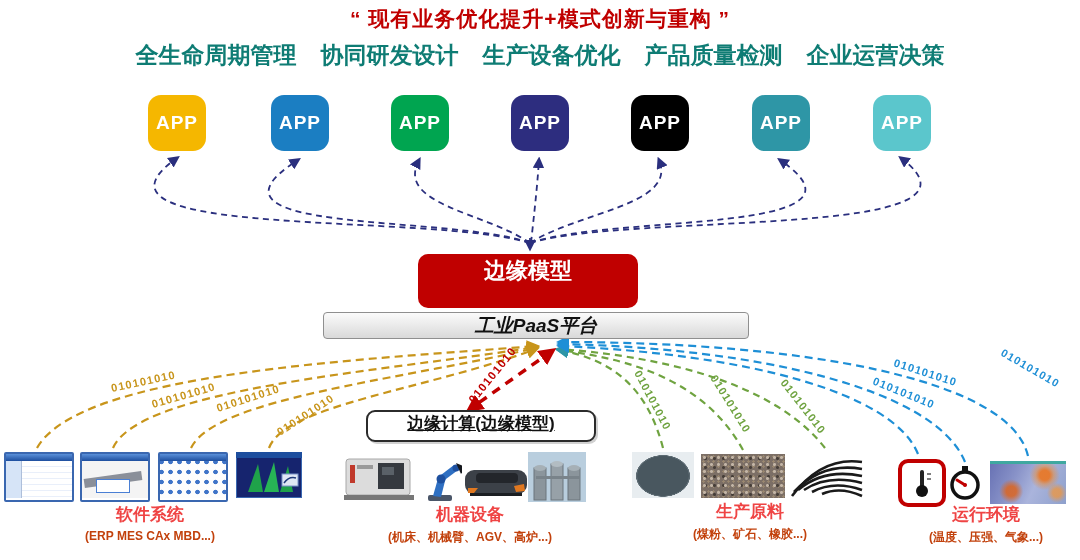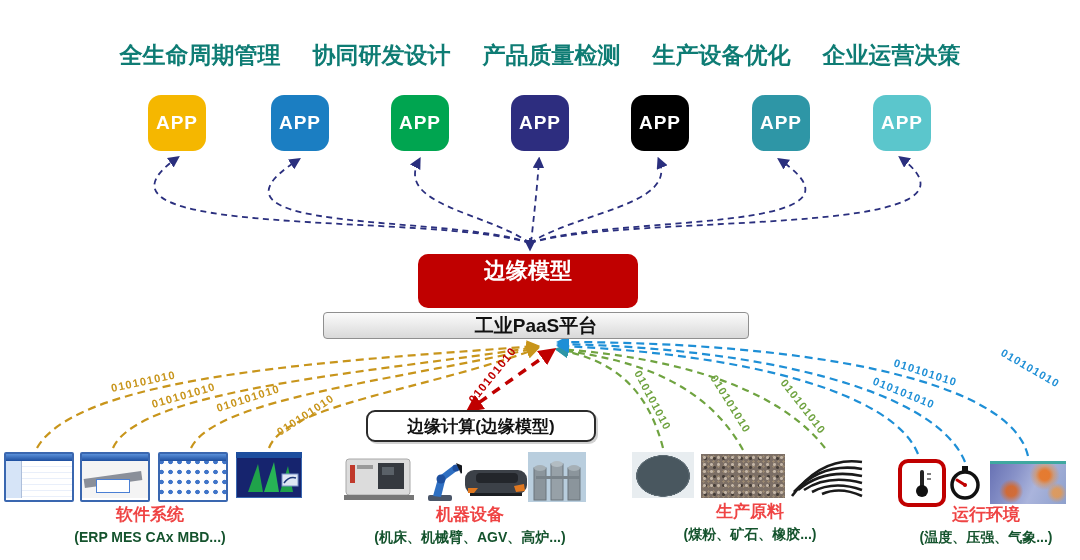--- a/index.html
+++ b/index.html
@@ -2,42 +2,42 @@
 <html><head>
 <meta charset="utf-8">
 <style>
   html,body{margin:0;padding:0;background:#fff;}
   .canvas{position:relative;width:1080px;height:560px;background:#fff;
           font-family:"Liberation Sans",sans-serif;overflow:hidden;}
   .overlay{position:absolute;left:0;top:0;z-index:1;pointer-events:none;}
   .title{position:absolute;top:5px;left:0;width:100%;text-align:center;
          color:#C00000;font-size:21px;font-weight:bold;letter-spacing:1px;z-index:2;}
   .biz{position:absolute;top:40px;left:0;width:100%;display:flex;justify-content:center;
-       gap:32px;color:#0E7C74;font-size:23px;font-weight:bold;z-index:2;}
+       gap:24px;color:#0E7C74;font-size:23px;font-weight:bold;z-index:2;}
   .app{position:absolute;top:95px;width:58px;height:56px;border-radius:13px;color:#fff;
        font-size:19px;font-weight:bold;display:flex;align-items:center;justify-content:center;
        letter-spacing:1px;z-index:2;}
   .app1{left:148px;background:#F5B700;} .app2{left:271px;background:#1B7EC2;}
   .app3{left:391px;background:#00A550;} .app4{left:511px;background:#2D2D7F;}
   .app5{left:631px;background:#000000;} .app6{left:752px;background:#2E96A6;}
   .app7{left:873px;background:#5BC6CC;}
   .model-box{position:absolute;left:418px;top:254px;width:220px;height:54px;background:#C00000;
        border-radius:10px;color:#fff;text-align:center;z-index:2;}
   .model-title{font-size:22px;font-weight:bold;line-height:28px;margin-top:3px;}
   .model-sub{font-size:15px;font-weight:bold;line-height:19px;}
   .paas{position:absolute;left:323px;top:312px;width:424px;height:25px;
        background:linear-gradient(#fbfbfb,#d9d9d9);border:1px solid #8f8f8f;border-radius:4px;
        display:flex;align-items:center;justify-content:center;font-size:19px;font-weight:bold;
-       color:#111;z-index:2;}
+       color:#111;z-index:2;font-style:italic;}
   .edge{position:absolute;left:366px;top:410px;width:226px;height:28px;background:#fff;
-       border:2px solid #2b2b2b;border-radius:9px;display:flex;align-items:center;justify-content:center;
-       font-size:17px;font-weight:bold;color:#111;z-index:3;box-shadow:2px 2px 0 rgba(0,0,0,.18);}
+       border:2px solid #2b2b2b;border-radius:9px;display:flex;align-items:flex-start;justify-content:center;
+       font-size:17px;font-weight:bold;color:#111;z-index:3;box-shadow:2px 2px 0 rgba(0,0,0,.18);text-decoration:underline;}
   .cat{position:absolute;text-align:center;z-index:2;}
   .cat-name{font-size:17px;font-weight:bold;color:#ef4444;}
-  .cat-detail{font-size:14px;font-weight:bold;color:#14532d;margin-top:3px;}
+  .cat-detail{font-size:12px;font-weight:bold;color:#c2410c;margin-top:3px;}
   .cat1{left:20px;top:503px;width:260px;} .cat2{left:330px;top:503px;width:280px;}
   .cat3{left:645px;top:500px;width:210px;} .cat4{left:880px;top:503px;width:212px;}
   .thumb{position:absolute;z-index:2;}
   .soft{width:66px;height:46px;border:2px solid #3a67b0;background:#fff;border-radius:2px;overflow:hidden;}
   .soft .tbar{height:7px;background:linear-gradient(#5a90da,#1d4e9e);}
   .soft1-body{position:relative;height:37px;background:repeating-linear-gradient(#fff 0 5px,#e9effa 5px 6px);}
   .soft1-side{position:absolute;left:0;top:0;bottom:0;width:15px;background:#d6e4f7;border-right:1px solid #aebfda;}
   .soft2-body{position:relative;height:37px;background:#f4f4f4;}
   .soft2-band{position:absolute;left:2px;top:14px;width:58px;height:9px;background:#8a8f99;transform:rotate(-8deg);}
   .soft2-pop{position:absolute;left:14px;top:18px;width:32px;height:12px;background:#fff;border:1px solid #4a7fd4;}
@@ -129,26 +129,27 @@
       <text class="bin bin-green" transform="translate(634,373) rotate(62)">010101010</text>
       <text class="bin bin-green" transform="translate(710,378) rotate(58)">010101010</text>
       <text class="bin bin-green" transform="translate(780,383) rotate(52)">010101010</text>
       <text class="bin bin-blue" transform="translate(893,366) rotate(18)">010101010</text>
       <text class="bin bin-blue" transform="translate(872,384) rotate(22)">010101010</text>
       <text class="bin bin-blue" transform="translate(1000,355) rotate(30)">010101010</text>
       <text class="bin bin-red" transform="translate(474,404) rotate(-51)">010101010</text>
     </g>
   </svg>
 
+  <div class="title">“ 现有业务优化提升+模式创新与重构 ”</div>
 
   <div class="biz">
     <span>全生命周期管理</span>
     <span>协同研发设计</span>
+    <span>生产设备优化</span>
     <span>产品质量检测</span>
-    <span>生产设备优化</span>
     <span>企业运营决策</span>
   </div>
 
   <div class="app app1">
       <span>APP</span>
     </div>
   <div class="app app2">
       <span>APP</span>
     </div>
   <div class="app app3">

